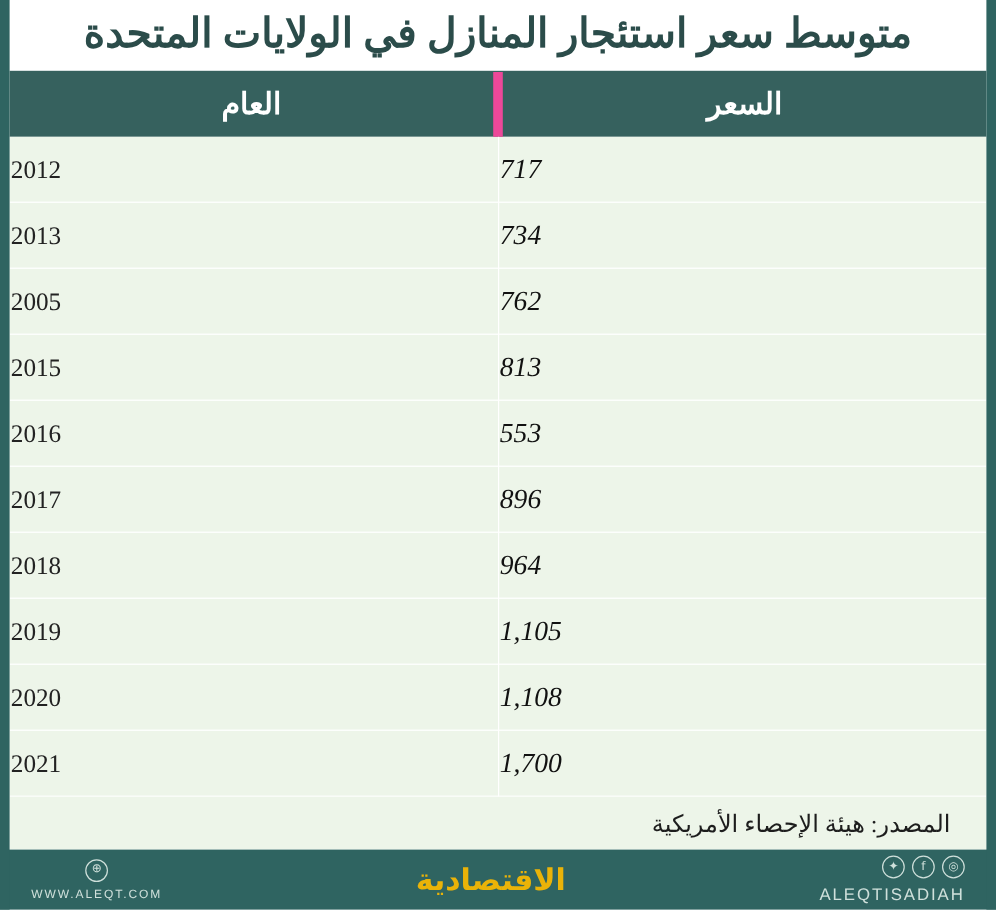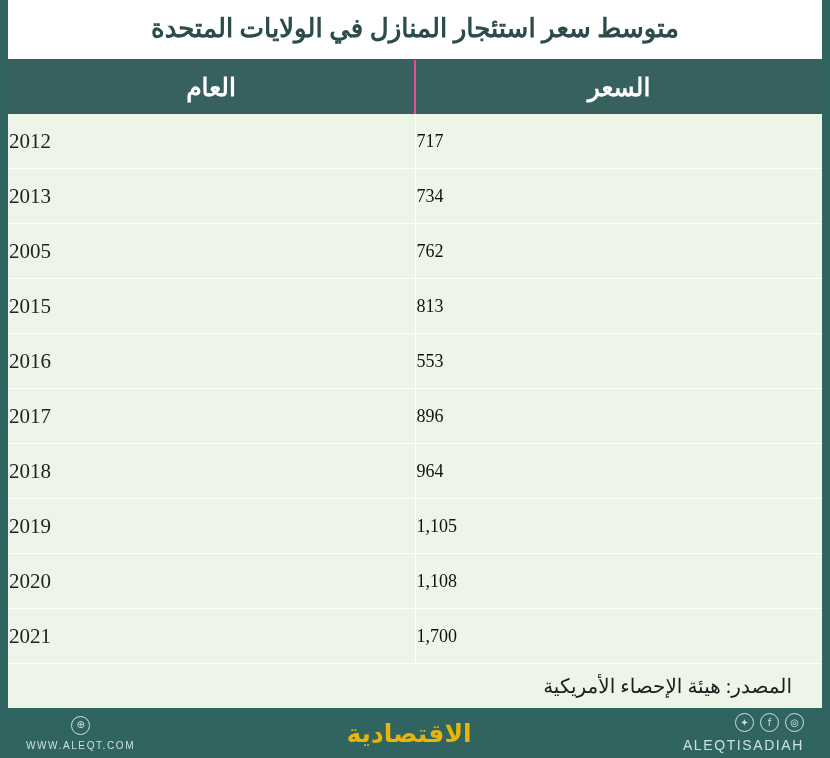--- a/index.html
+++ b/index.html
@@ -42,21 +42,21 @@
   .title-wrap {
     height: 78px;
     display: flex;
     align-items: center;
     justify-content: center;
     padding: 0 18px;
     box-sizing: border-box;
     background: #ffffff;
   }
   .title {
-    font-size: 26px;
+    font-size: 34px;
     font-weight: bold;
     color: #2b4c4a;
     line-height: 1.25;
     letter-spacing: 0;
   }
   .table-area {
     flex: 1;
     padding: 0 8px;
     box-sizing: border-box;
     display: flex;
@@ -67,40 +67,41 @@
     border-collapse: collapse;
     table-layout: fixed;
   }
   table.data th {
     background: #36615e;
     color: #ffffff;
     font-size: 25px;
     font-weight: bold;
     height: 52px;
     text-align: center;
-    border-left: 2px solid #ec4899;
+    border-left: 8px solid #ec4899;
   }
   table.data th:last-child {
     border-left: none;
   }
   table.data td {
     height: 52px;
     text-align: left;
     font-size: 23px;
     color: #1d1d1d;
     background: #edf5e9;
     border-bottom: 1px solid #ffffff;
     border-left: 1px solid #ffffff;
   }
   table.data td:last-child {
     border-left: none;
   }
   table.data td.price {
-    font-size: 18px;
+    font-size: 23px;
     color: #111111;
+    font-style: italic;
   }
   table.data td.year {
     font-size: 21px;
     color: #222222;
   }
   .source-row {
     background: #edf5e9;
     height: 44px;
     display: flex;
     align-items: center;

